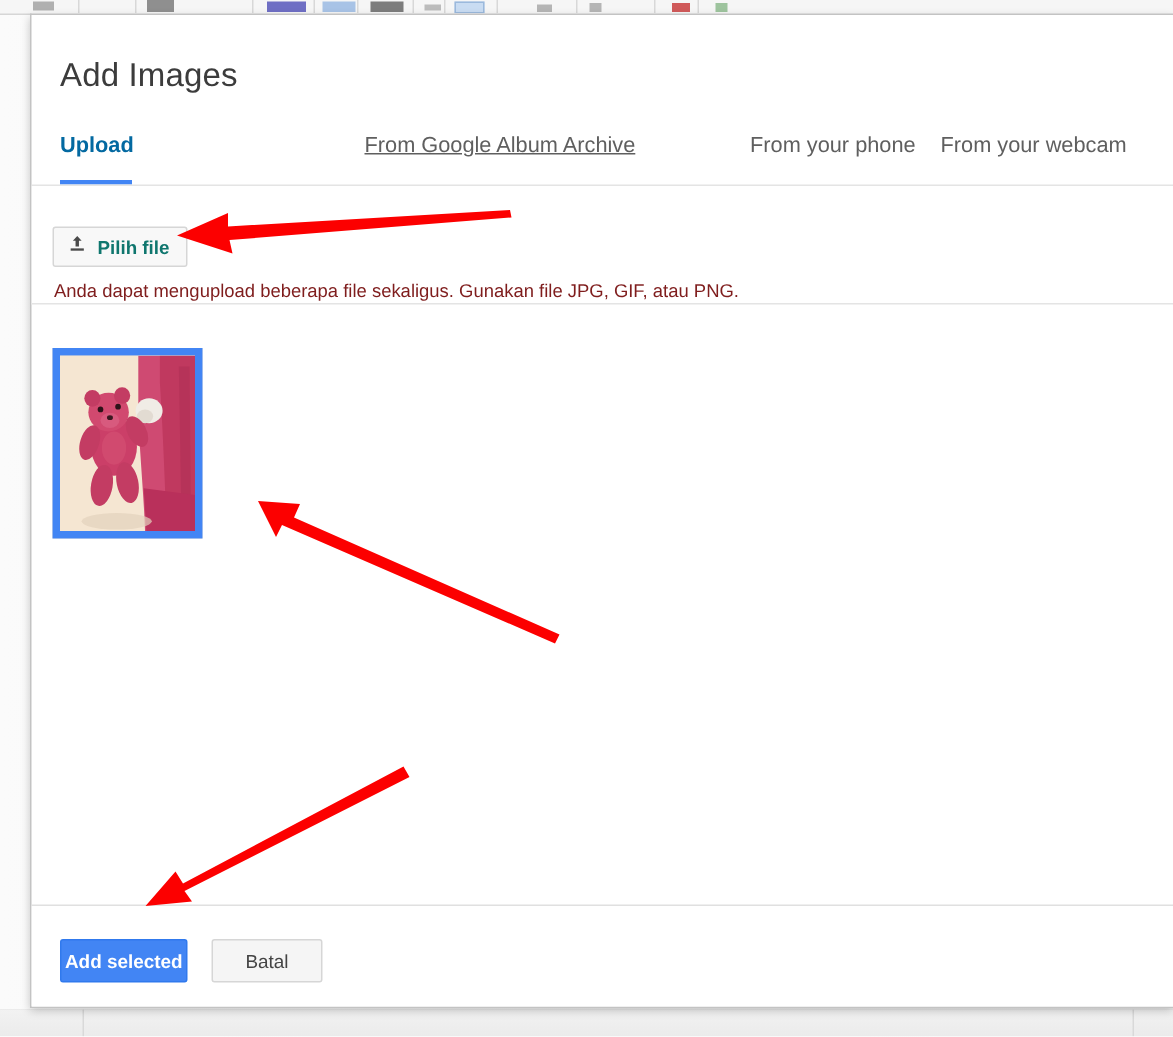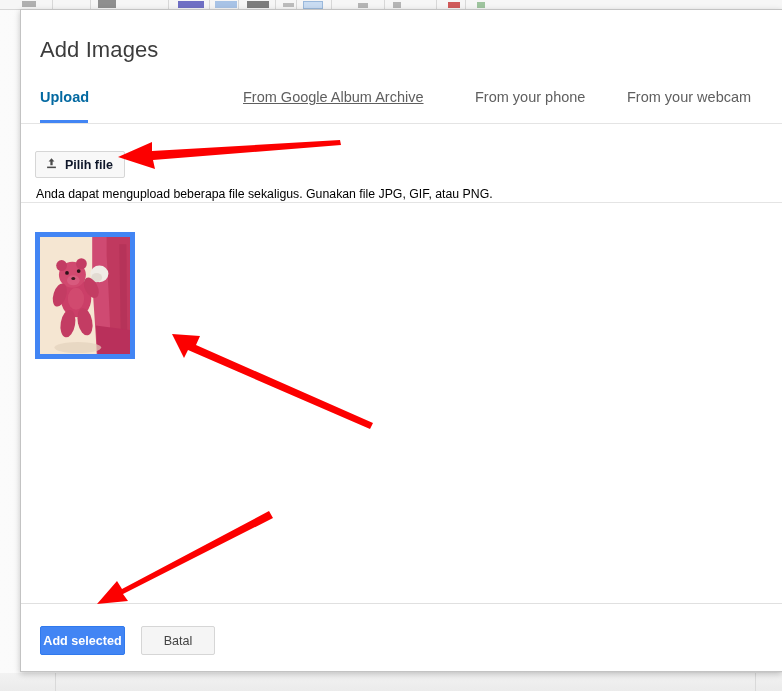--- a/index.html
+++ b/index.html
@@ -155,32 +155,32 @@
     border: 1px solid #d6d6d6;
     border-radius: 2px;
     display: flex;
     align-items: center;
     gap: 7px;
     cursor: pointer;
     box-sizing: border-box;
   }
   .pilih-label {
     font-size: 12.5px;
-    color: #0f172a;
+    color: #0f766e;
     font-weight: bold;
     white-space: nowrap;
   }
   .upload-icon { display: block; }
 
   .upload-hint {
     position: absolute;
     left: 15px;
     top: 63px;
     font-size: 12.3px;
-    color: #000000;
+    color: #7f1d1d;
     white-space: nowrap;
   }
   .section-rule {
     position: absolute;
     left: 0;
     top: 192px;
     width: 762px;
     height: 1px;
     background: #e4e4e4;
   }
@@ -305,21 +305,21 @@
   <div class="below-vline" style="left:55px;"></div>
   <div class="below-vline" style="left:755px;"></div>
 
   <div class="modal">
 
     <div class="modal-title">Add Images</div>
 
     <div class="tabbar">
       <div class="tab active" style="left:19px;">Upload</div>
       <div class="tab" style="left:222px;text-decoration:underline;">From Google Album Archive</div>
-      <div class="tab" style="left:454px;">From your phone</div>
+      <div class="tab" style="left:479px;">From your phone</div>
       <div class="tab" style="left:606px;">From your webcam</div>
     </div>
     <div class="tab-underline"></div>
     <div class="tabbar-rule"></div>
 
     <div class="upload-section">
       <div class="pilih-file-btn">
         <span class="upload-icon">
           <svg width="13" height="13" viewBox="0 0 16 16" aria-hidden="true">
             <path d="M8 1.6 L11.6 5.6 L9.4 5.6 L9.4 10.2 L6.6 10.2 L6.6 5.6 L4.4 5.6 Z" fill="#4a4a4a"></path>

